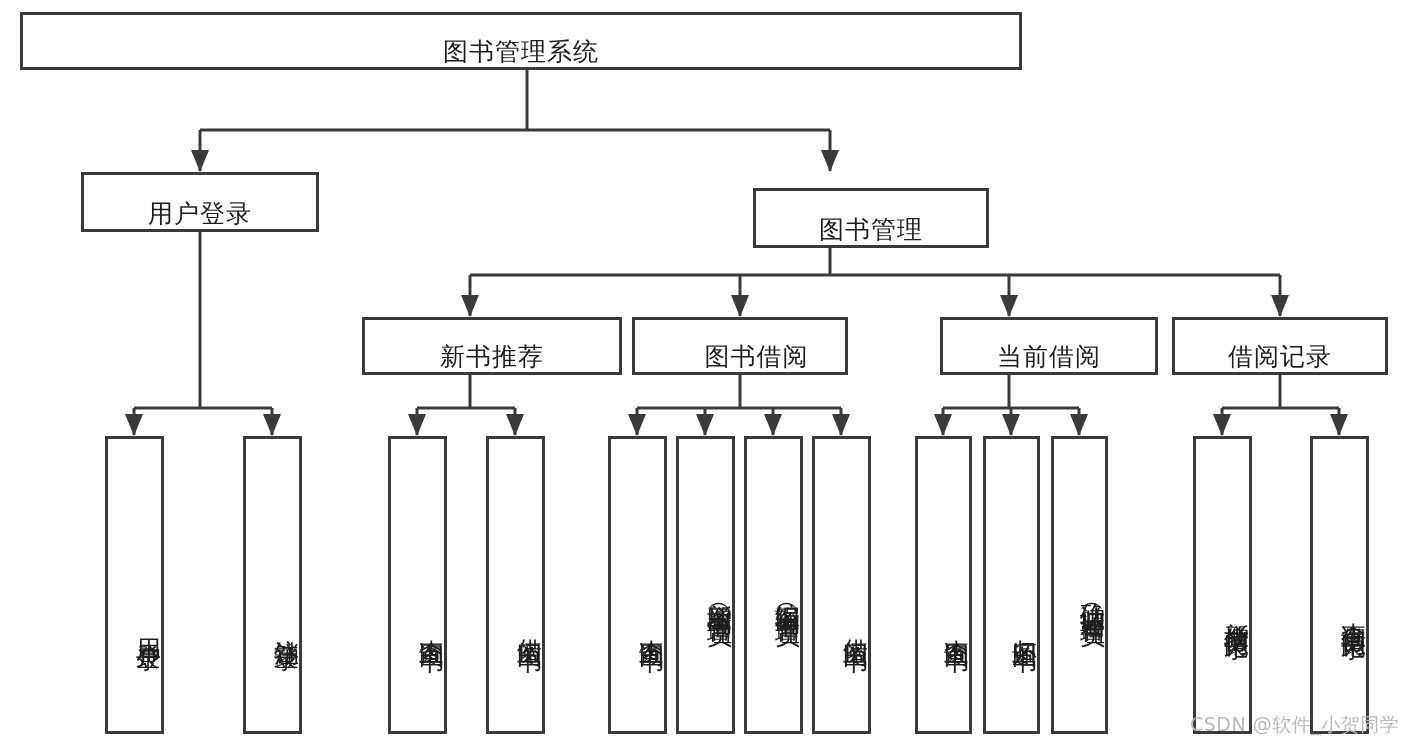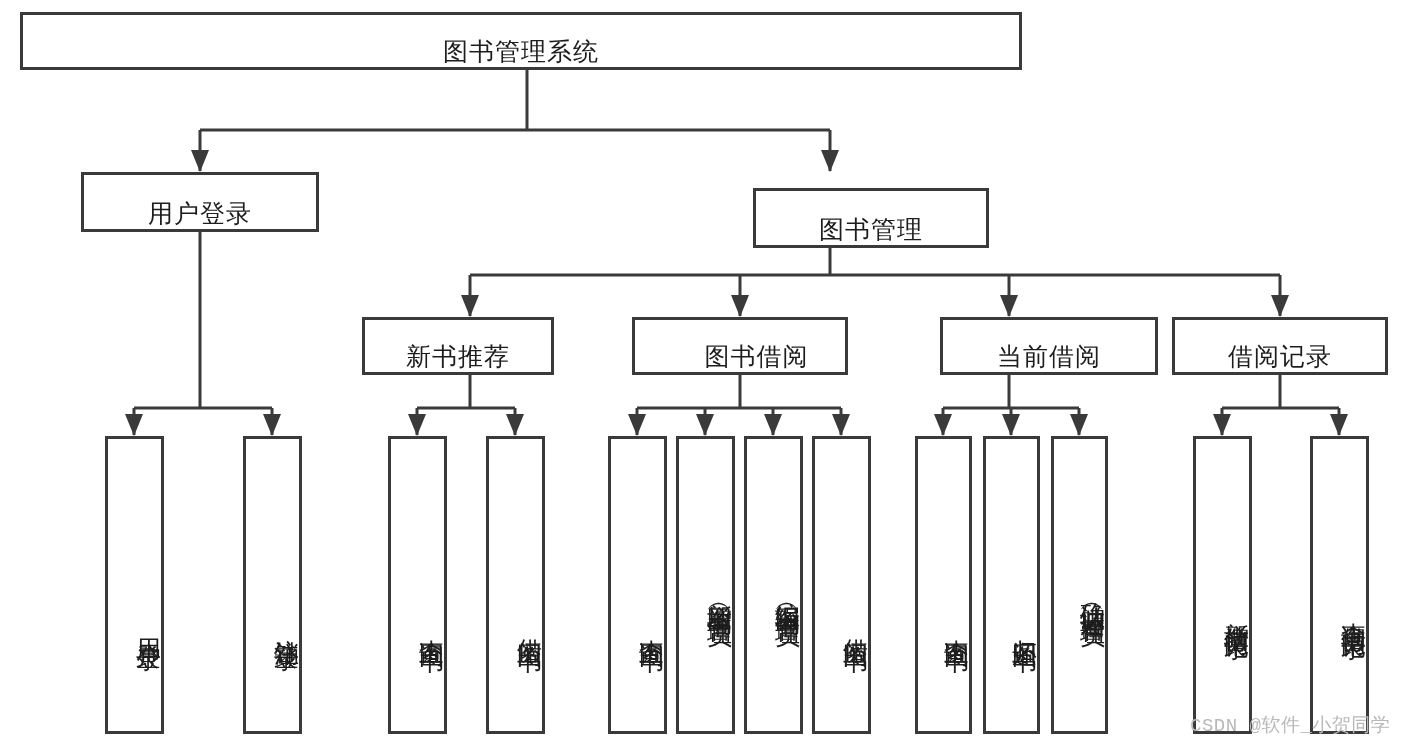--- a/index.html
+++ b/index.html
@@ -56,21 +56,20 @@
   .node-v.pad-mid   { padding-top: 52px; }
   .node-v.pad-tiny  { padding-top: 22px; }
   .watermark {
     position: absolute;
     left: 1190px;
     top: 712px;
     font-size: 19px;
     color: #b9b9b9;
     white-space: nowrap;
     letter-spacing: 0.5px;
-    font-family: Liberation Mono, monospace;
   }
 </style>
 </head>
 <body>
 
 <div id="canvas">
 
   <svg id="edges" viewBox="0 0 1405 747">
       <line x1="527" y1="70" x2="527" y2="130" stroke="#3a3a3a" stroke-width="3"></line>
       <line x1="200" y1="130" x2="830" y2="130" stroke="#3a3a3a" stroke-width="3"></line>
@@ -129,21 +128,21 @@
   <div id="nodes">
       <div class="node node-h" style="left: 20px; top: 12px; width: 1002px; height: 58px;">
         <span>图书管理系统</span>
       </div>
       <div class="node node-h" style="left: 81px; top: 172px; width: 238px; height: 60px;">
         <span>用户登录</span>
       </div>
       <div class="node node-h" style="left: 712px; top: 188px; width: 236px; height: 60px; margin-left: 41px;">
         <span>图书管理</span>
       </div>
-      <div class="node node-h" style="left: 362px; top: 317px; width: 192px; height: 58px;">
+      <div class="node node-h" style="left: 362px; top: 317px; width: 260px; height: 58px;">
         <span>新书推荐</span>
       </div>
       <div class="node node-h" style="left: 632px; top: 317px; width: 216px; height: 58px; padding-left: 33px;">
         <span>图书借阅</span>
       </div>
       <div class="node node-h" style="left: 900px; top: 317px; width: 218px; height: 58px; margin-left: 40px;">
         <span>当前借阅</span>
       </div>
       <div class="node node-h" style="left: 1172px; top: 317px; width: 216px; height: 58px;">
         <span>借阅记录</span>

